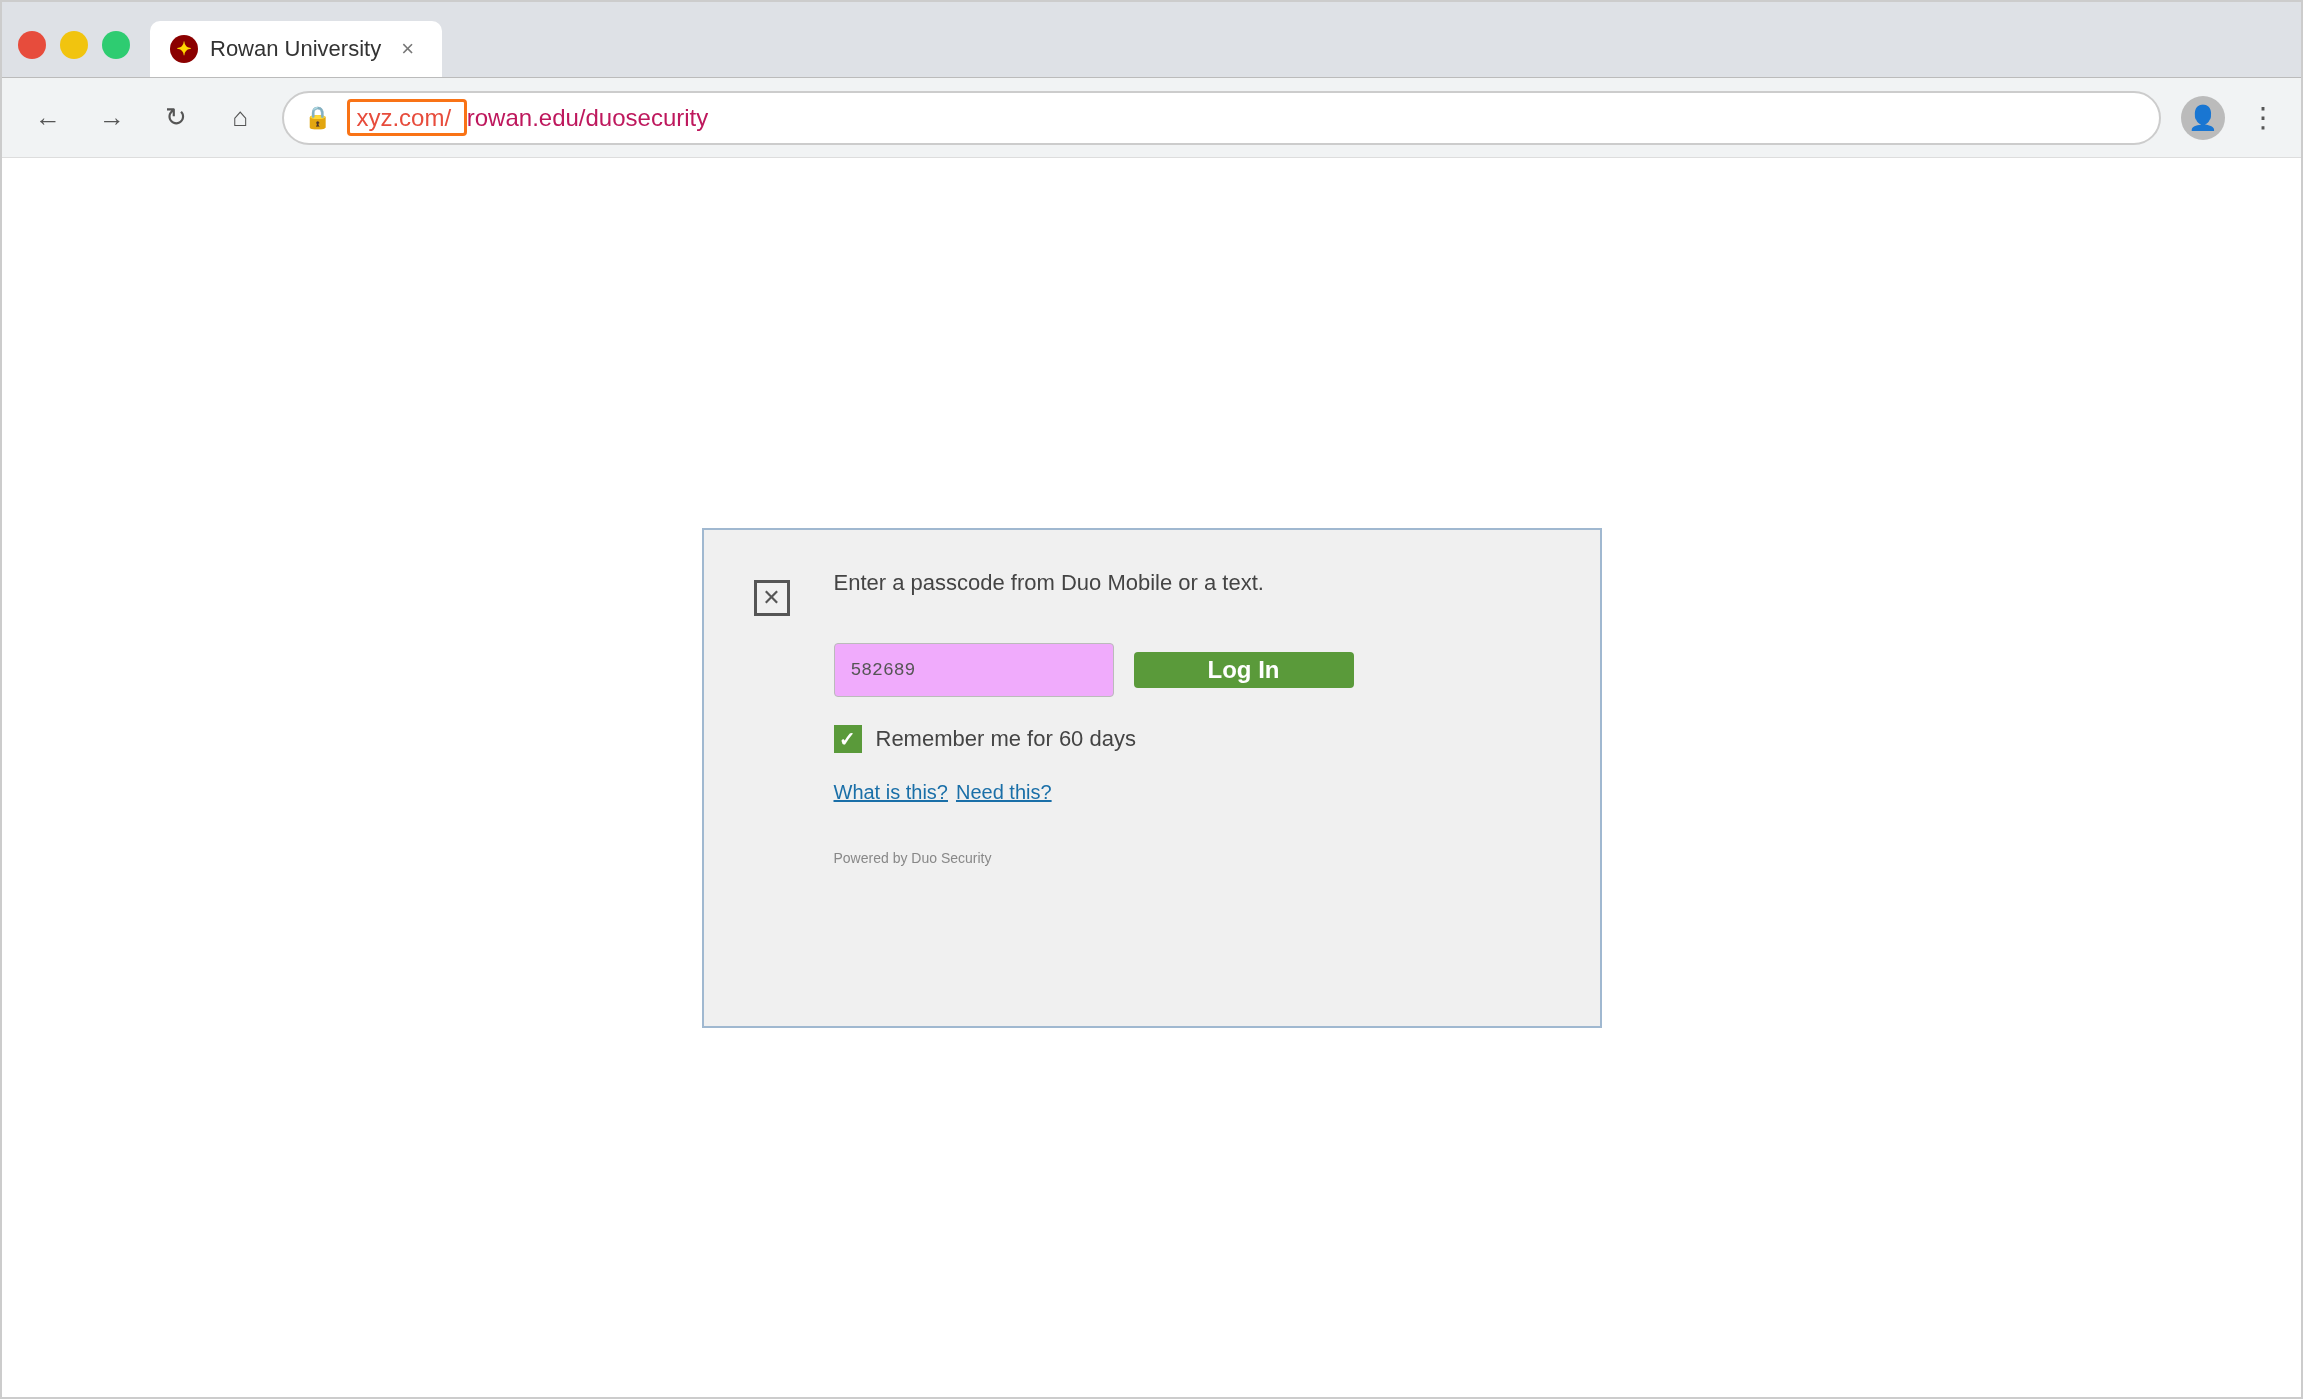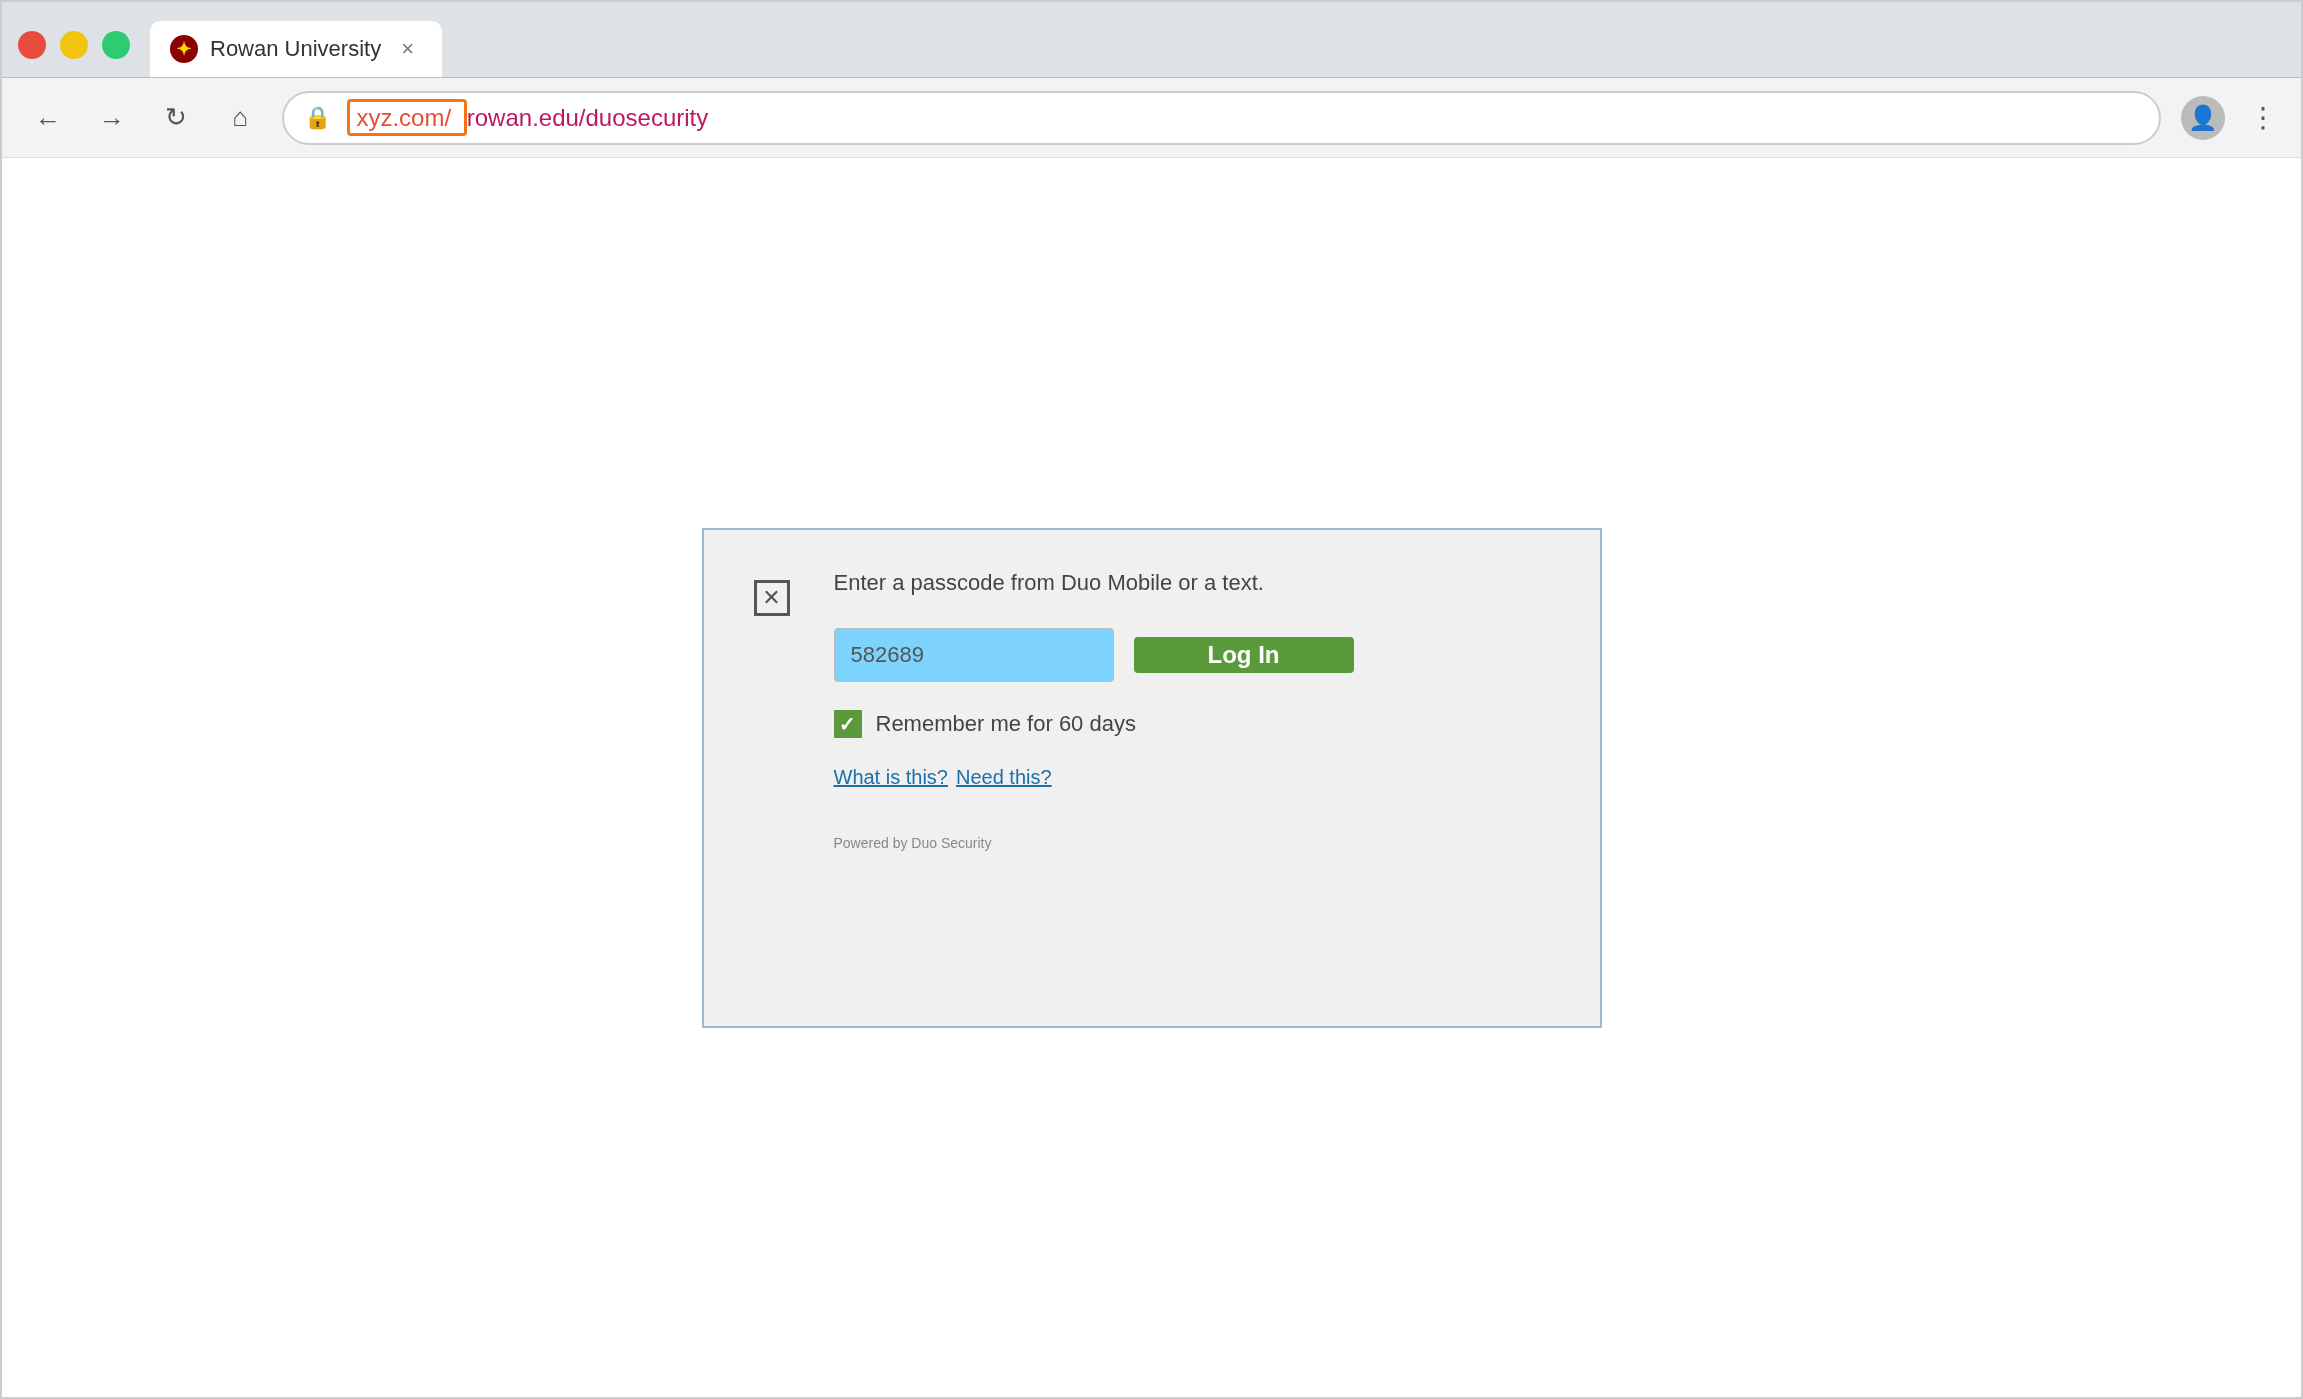--- a/index.html
+++ b/index.html
@@ -215,38 +215,39 @@
       flex: 1;
       padding-left: 30px;
       display: flex;
       flex-direction: column;
       gap: 28px;
     }
 
     .duo-prompt {
       font-size: 22px;
       color: #444;
-      margin-bottom: 4px;
+      margin-bottom: 19px;
     }
 
     .duo-input-row {
       display: flex;
       align-items: center;
       gap: 20px;
     }
 
     .passcode-input {
       width: 280px;
       height: 54px;
       border: 1px solid #bbb;
-      background: #7dd3fc;
+      background: #f0abfc;
       border-radius: 4px;
-      font-size: 22px;
+      font-size: 18px;
       padding: 0 16px;
       color: #555;
+      font-family: Liberation Mono, monospace;
     }
 
     .login-btn {
       width: 220px;
       height: 36px;
       background: #5a9a3a;
       color: #fff;
       border: none;
       border-radius: 4px;
       font-size: 24px;

